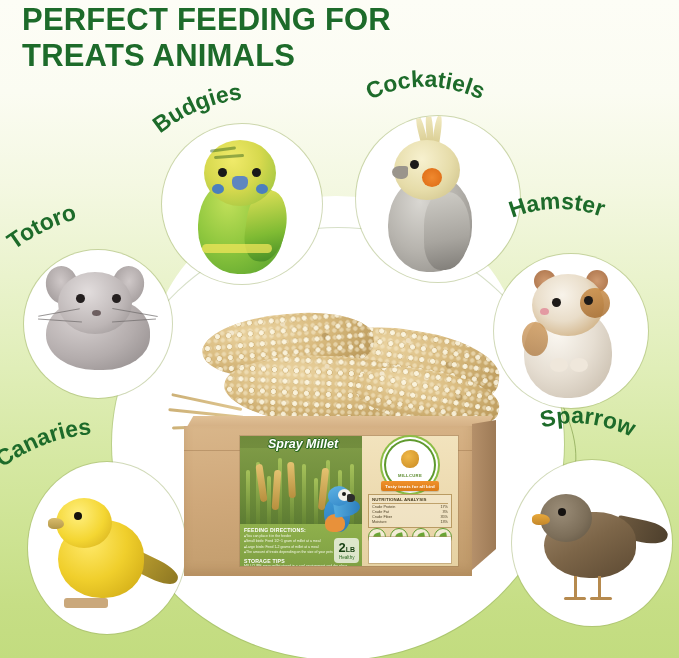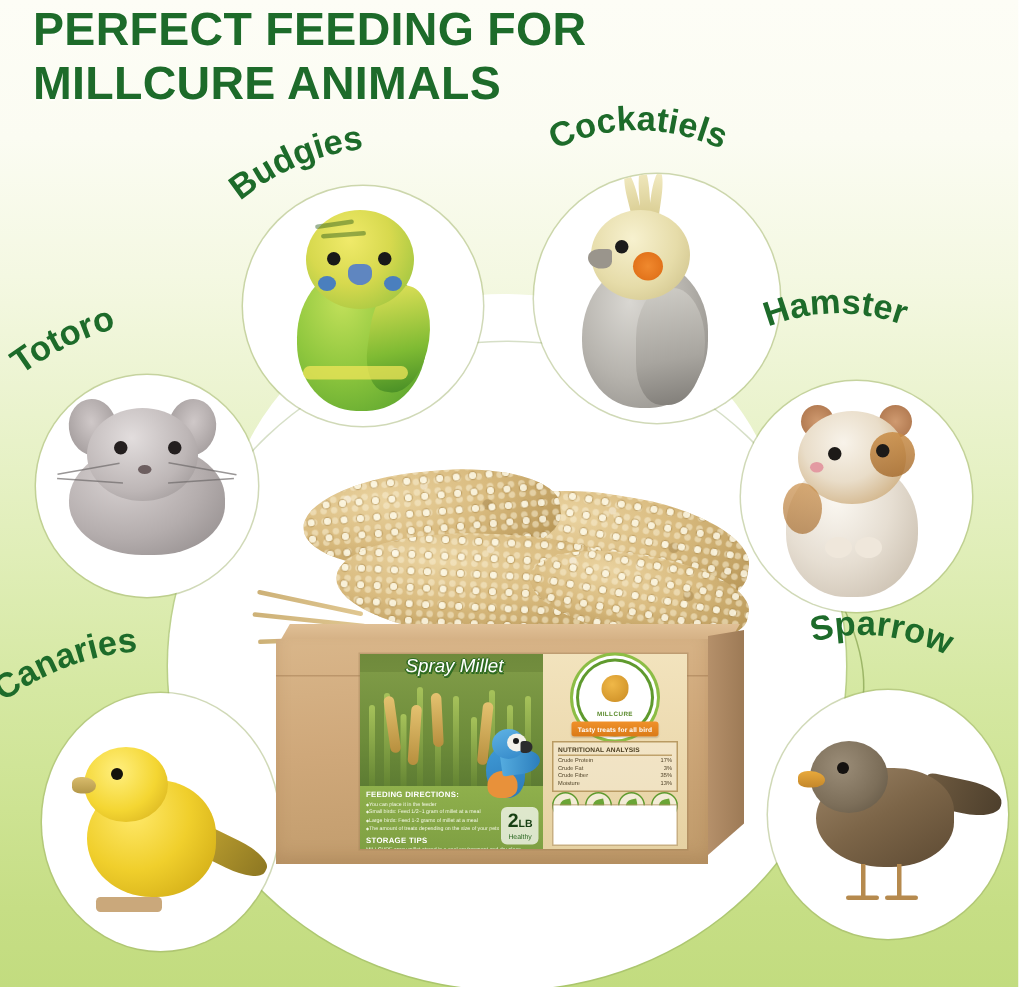--- a/index.html
+++ b/index.html
@@ -187,21 +187,21 @@
   .label{position:absolute;left:56px;top:20px;width:218px;height:130px;display:flex;
      box-shadow:0 0 0 1px rgba(150,120,80,.35);background:#ecd9b0;}
   .lab-left{position:relative;width:122px;height:130px;overflow:hidden;
      background:linear-gradient(180deg,#6f8a3c 0%,#7d9743 38%,#8aa84a 64%,#9ec156 100%);}
   .field{position:absolute;left:0;top:12px;width:122px;height:76px;overflow:hidden;
      background:linear-gradient(180deg,#7e9a46 0%,#6d8c3a 60%,#5d7c33 100%);}
   .blade{position:absolute;bottom:-4px;width:4px;background:linear-gradient(#a6c25a,#5f8030);border-radius:3px 3px 0 0;}
   .head-millet{position:absolute;width:7px;border-radius:4px;
      background:linear-gradient(180deg,#e4c270,#b78f3e);}
   .lab-title{position:absolute;left:4px;top:1px;width:118px;text-align:center;z-index:6;
-     color:#ffffff;font-weight:normal;font-size:12.5px;font-style:italic;
+     color:#ffffff;font-weight:bold;font-size:12.5px;font-style:italic;
      text-shadow:-1px 0 #2f6b22,0 -1px #2f6b22,1px 0 #2f6b22,0 1px #2f6b22,1px 1px #2f6b22;}
   .parrot{position:absolute;right:2px;bottom:30px;width:46px;height:52px;z-index:5;}
   .p-body{position:absolute;left:10px;top:14px;width:26px;height:34px;
      background:linear-gradient(160deg,#3f9ad6,#2b79b8);border-radius:48% 52% 44% 56%;}
   .p-head{position:absolute;left:14px;top:2px;width:22px;height:20px;
      background:linear-gradient(160deg,#5fb2e4,#3489c9);border-radius:50%;}
   .p-face{position:absolute;left:24px;top:5px;width:13px;height:12px;background:#f3f1ea;border-radius:50%;}
   .p-eye{position:absolute;left:28px;top:8px;width:4px;height:4px;background:#1a1a1a;border-radius:50%;}
   .p-beak{position:absolute;left:33px;top:10px;width:8px;height:8px;background:#2c2c2c;border-radius:30% 60% 60% 30%;}
   .p-belly{position:absolute;left:11px;top:30px;width:20px;height:18px;background:#e8913a;border-radius:50% 50% 40% 40%;}
@@ -260,21 +260,21 @@
   
   .arc{position:absolute;pointer-events:none;}
 </style>
 </head>
 <body>
 
 <div id="stage">
 
   <div class="title">
     <span>PERFECT FEEDING FOR</span>
-    <span class="l2">MILLCURE ANIMALS</span>
+    <span class="l2">TREATS ANIMALS</span>
   </div>
 
   <svg class="arc" width="679" height="658" style="left:0;top:0">
     <path d="M180 300 C 250 250, 300 250, 330 296" fill="none" stroke="#7e9b46" stroke-width="1" opacity=".65"></path>
     <path d="M345 290 C 400 250, 460 258, 500 300" fill="none" stroke="#7e9b46" stroke-width="1" opacity=".65"></path>
     <path d="M166 390 C 140 430, 130 460, 140 490" fill="none" stroke="#7e9b46" stroke-width="1" opacity=".65"></path>
     <path d="M560 400 C 580 440, 580 470, 566 496" fill="none" stroke="#7e9b46" stroke-width="1" opacity=".65"></path>
   </svg>
 
   <div class="center-lobe-2"></div>

